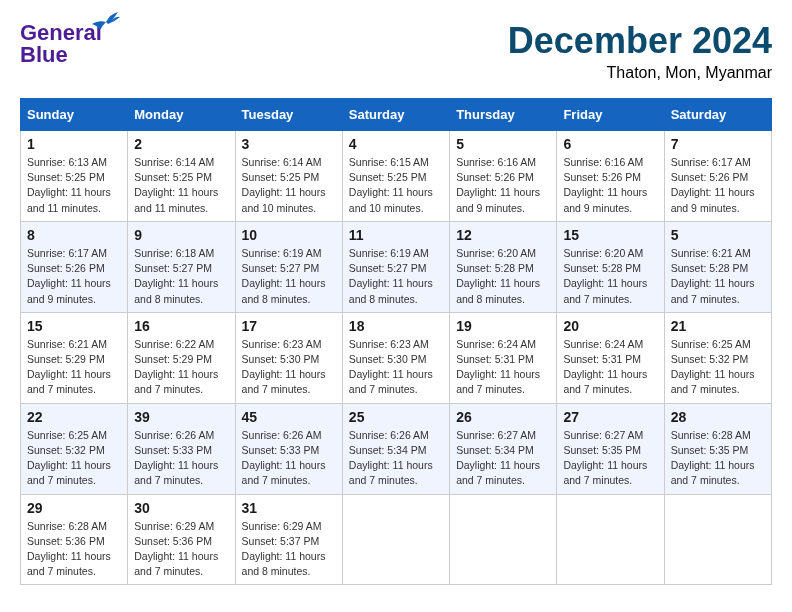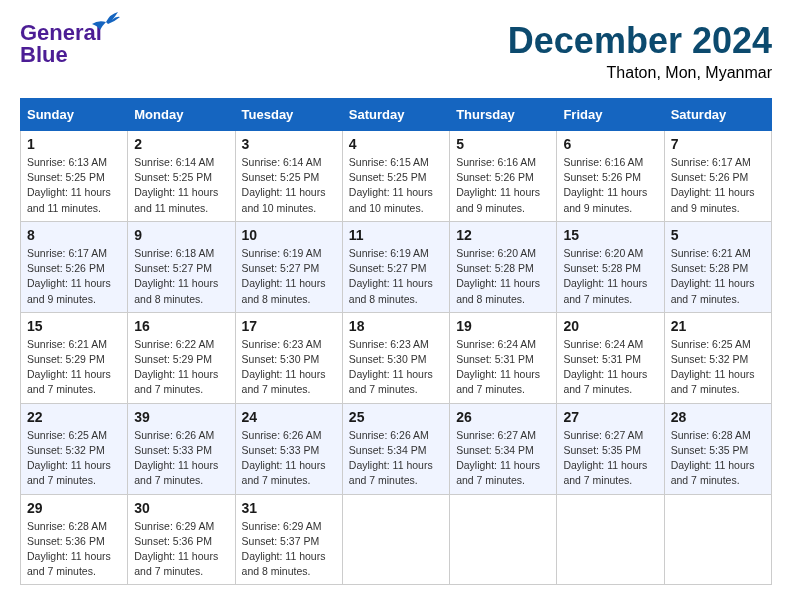--- a/index.html
+++ b/index.html
@@ -203,21 +203,21 @@
       <tr>
         <td>
         <span class="day-number">22</span>
         <span class="day-info">Sunrise: 6:25 AM<br>Sunset: 5:32 PM<br>Daylight: 11 hours and 7 minutes.</span>
       </td>
         <td>
         <span class="day-number">39</span>
         <span class="day-info">Sunrise: 6:26 AM<br>Sunset: 5:33 PM<br>Daylight: 11 hours and 7 minutes.</span>
       </td>
         <td>
-        <span class="day-number">24</span>
+        <span class="day-number">45</span>
         <span class="day-info">Sunrise: 6:26 AM<br>Sunset: 5:33 PM<br>Daylight: 11 hours and 7 minutes.</span>
       </td>
         <td>
         <span class="day-number">25</span>
         <span class="day-info">Sunrise: 6:26 AM<br>Sunset: 5:34 PM<br>Daylight: 11 hours and 7 minutes.</span>
       </td>
         <td>
         <span class="day-number">26</span>
         <span class="day-info">Sunrise: 6:27 AM<br>Sunset: 5:34 PM<br>Daylight: 11 hours and 7 minutes.</span>
       </td>

